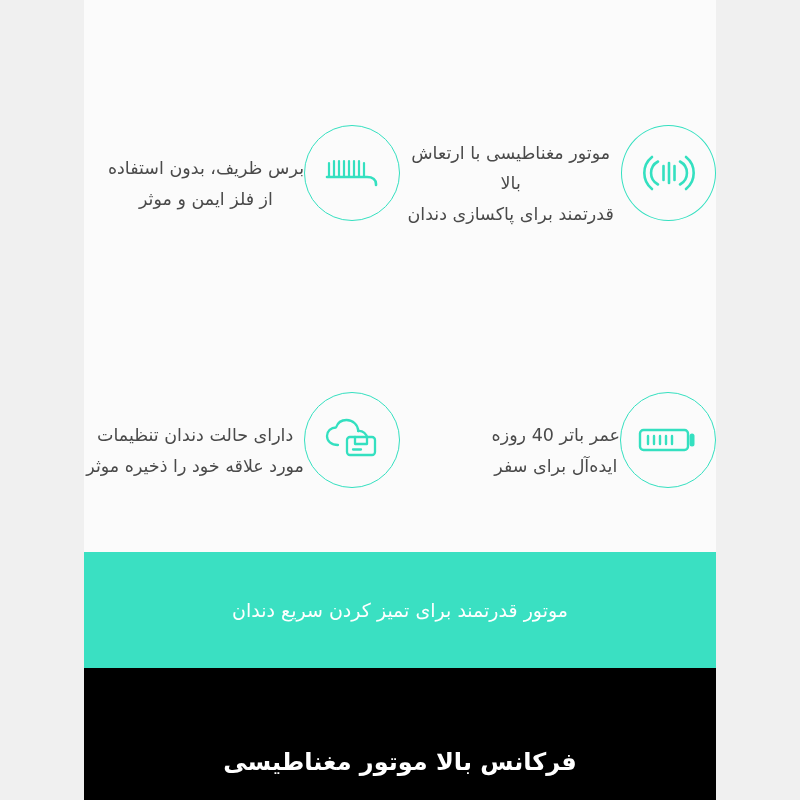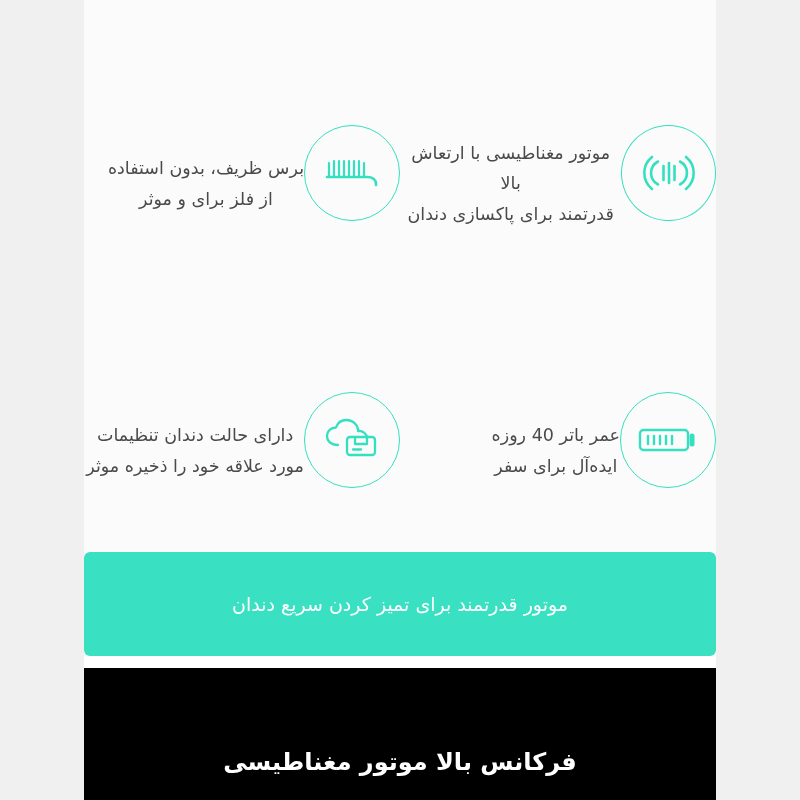--- a/index.html
+++ b/index.html
@@ -67,26 +67,25 @@
     direction: rtl;
     max-width: 250px;
     font-weight: 400;
   }
   
   .banner-teal {
     position: absolute;
     left: 0;
     top: 552px;
     width: 632px;
-    height: 104px;
+    height: 116px;
     background: #3ae0c2;
     display: flex;
     align-items: center;
     justify-content: center;
-    border-radius: 6px;
   }
   .banner-teal .txt {
     color: #ffffff;
     font-size: 19px;
     direction: rtl;
     text-align: center;
     font-weight: 400;
   }
   
   .banner-black {
@@ -150,21 +149,21 @@
               <path d="M28 10 L28 26"></path>
               <path d="M33 10 L33 26"></path>
               <path d="M38 10 L38 26"></path>
               <path d="M43 12 L43 26"></path>
               <path d="M6 26 L46 26 C52 26 55 29 55 33 L55 34" stroke-width="2.6"></path>
             </g>
           </svg>
         </div>
         <div class="feature-text">
           <div>برس ظریف، بدون استفاده</div>
-          <div>از فلز برای و موثر</div>
+          <div>از فلز ایمن و موثر</div>
         </div>
       </div>
 
       <div class="feature">
         <div class="icon-circle">
           <svg width="62" height="34" viewBox="0 0 62 34" aria-hidden="true">
             <g fill="none" stroke="#34e0c0" stroke-width="2.4" stroke-linecap="round">
               <rect x="3" y="7" width="48" height="20" rx="3.5"></rect>
               <path d="M55 13 L55 21" stroke-width="5"></path>
               <path d="M11 13 L11 21"></path>

